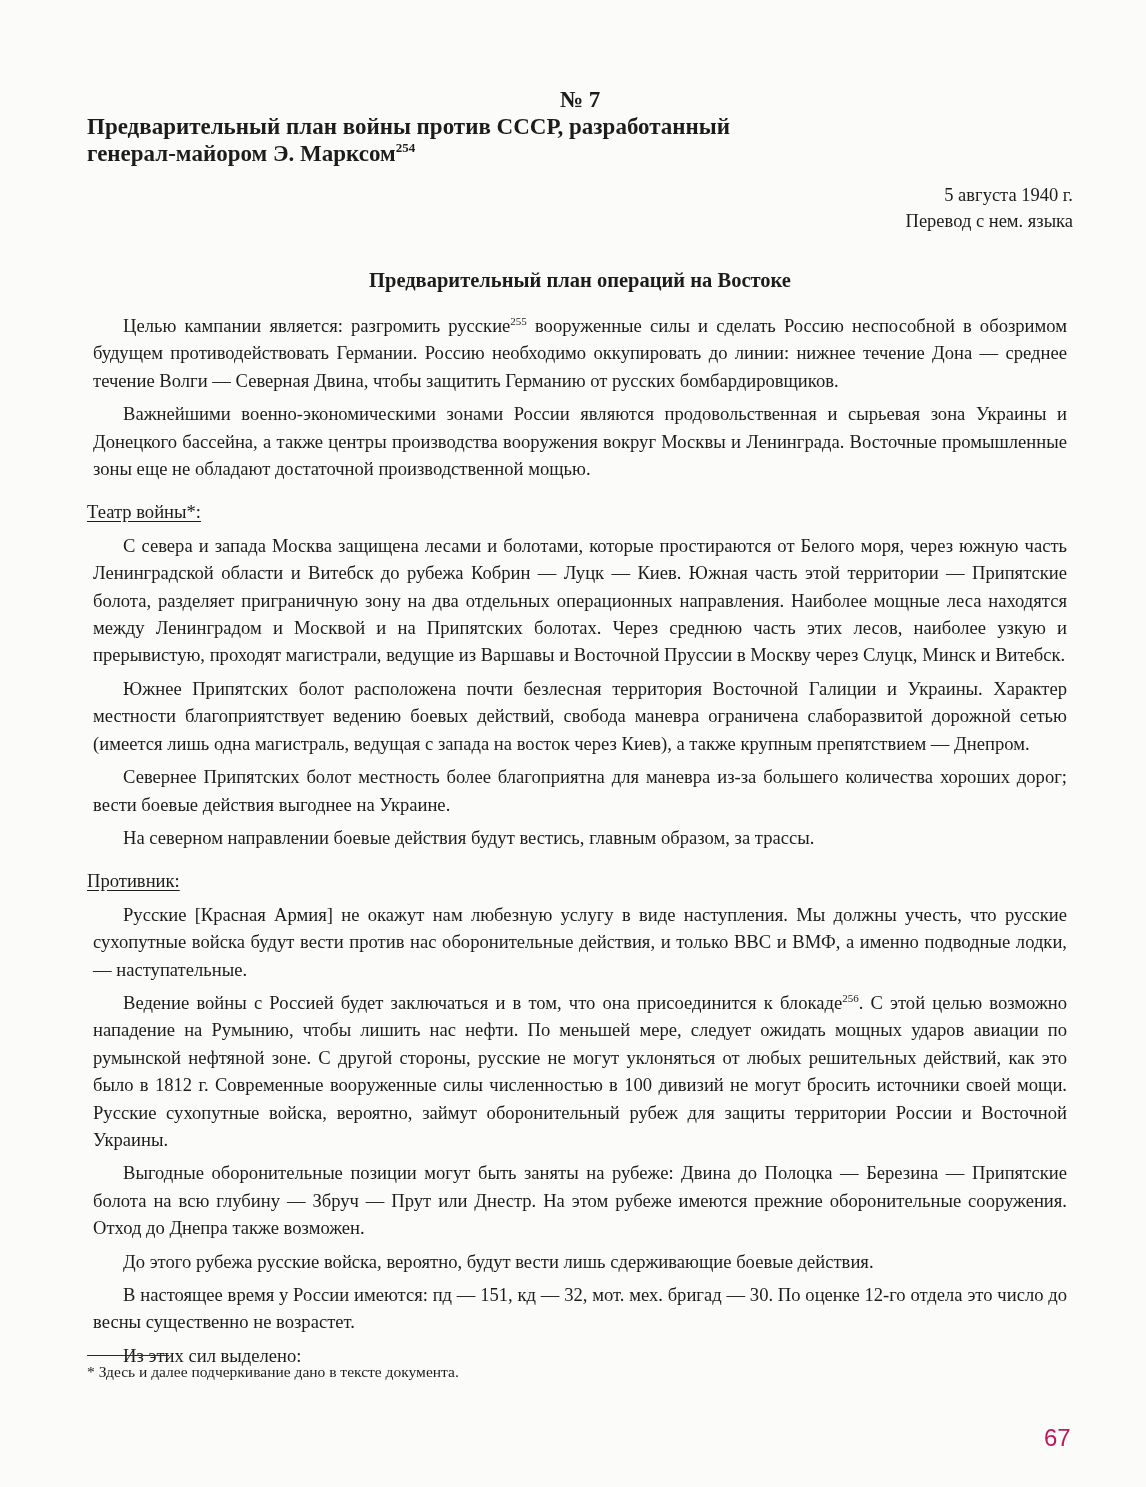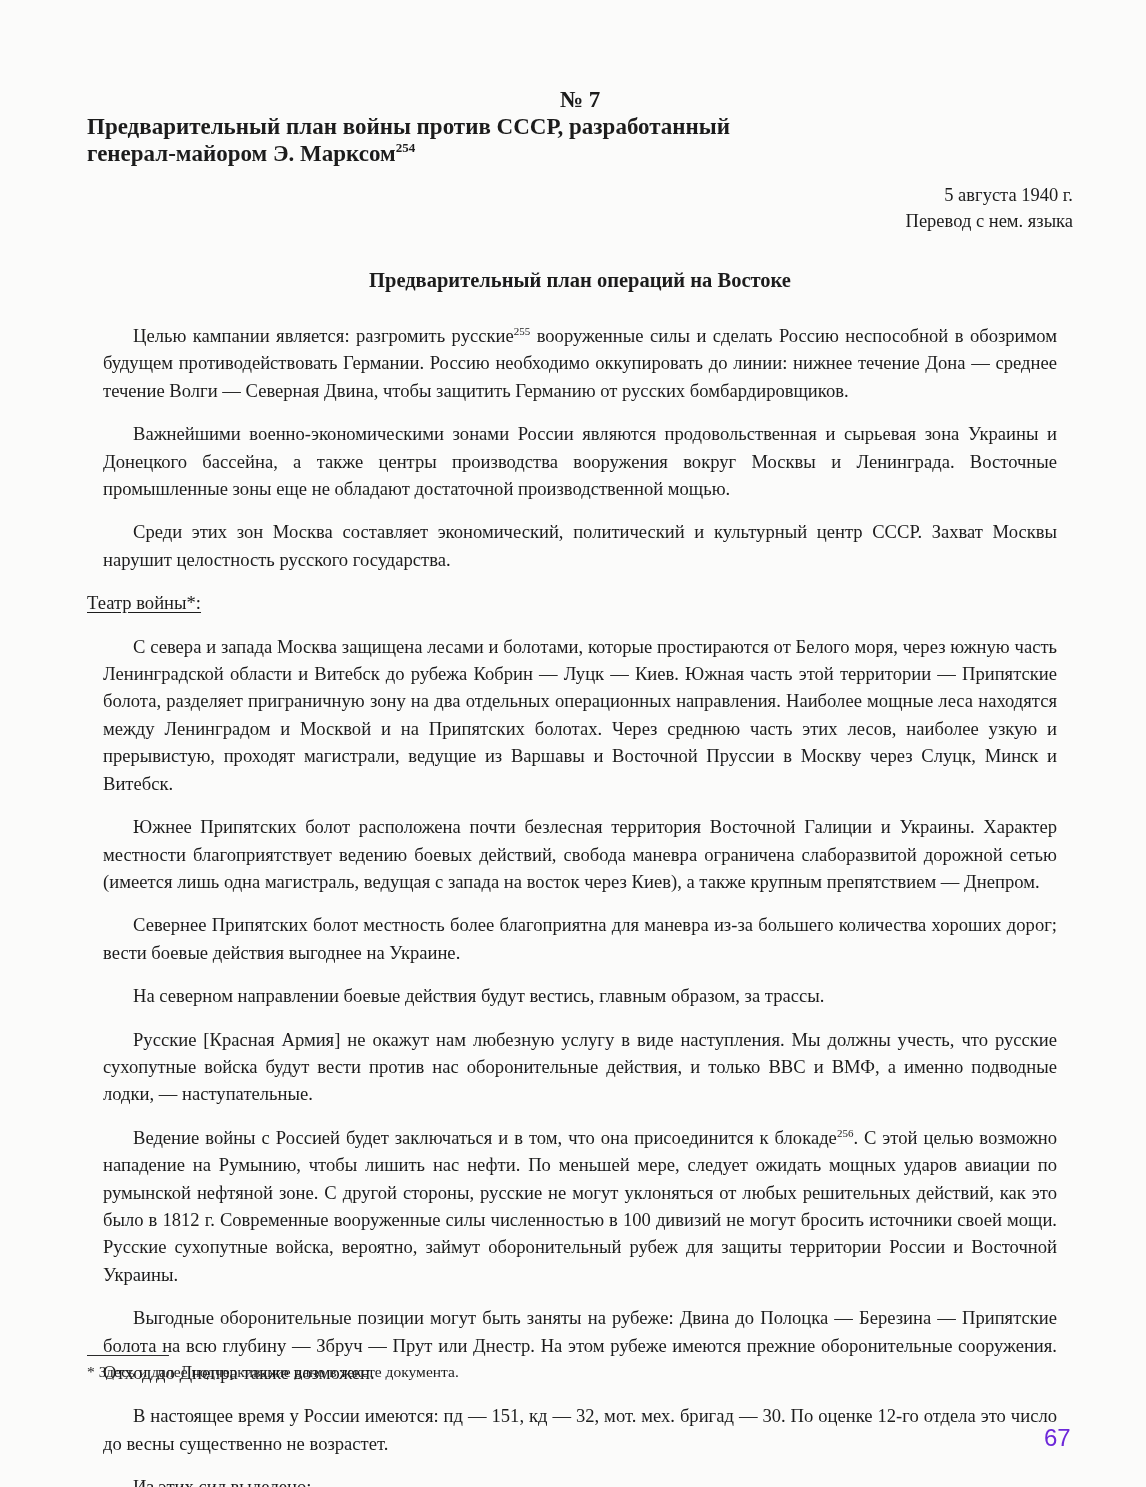--- a/index.html
+++ b/index.html
@@ -28,42 +28,42 @@
     font-size: 18.5px; line-height: 27px;
   }
   .section-title {
     position: absolute; top: 266px; left: 0; width: 986px; text-align: center;
     font-weight: bold; font-size: 20.5px; line-height: 28px;
   }
   .body {
     position: absolute; top: 306px; left: 0; width: 986px;
     font-size: 18.6px; line-height: 27.4px; text-align: justify;
   }
-  .body p { margin: 16px; text-indent: 30px; }
+  .body p { margin: 6px; text-indent: 30px; }
   .body sup { font-size: 11px; vertical-align: 7px; line-height: 0; }
   .subhead {
     margin: 16px 0 0 0 !important; text-indent: 0 !important;
     text-decoration: underline; text-underline-offset: 3px;
   }
   .allocation {
     text-indent: 0 !important; white-space: pre; text-align: left;
   }
   .allocation .spacer { display: inline-block; width: 46px; }
   .footnote-rule {
     position: absolute; top: 1355px; left: 0; width: 82px; height: 0;
     border-top: 1px solid #2a2a2a;
   }
   .footnote {
     position: absolute; top: 1361px; left: 0;
     font-size: 15.5px; line-height: 22px;
   }
   .page-number {
     position: absolute; top: 1424px; left: 1044px;
     font-family: "Liberation Sans", "DejaVu Sans", sans-serif;
-    font-size: 24px; color: #6d28d9;
+    font-size: 24px; color: #be185d;
   }
 </style>
 </head>
 <body>
 
 <div class="page">
 
   <div class="doc-number">№ 7</div>
 
   <div class="doc-title">
@@ -72,31 +72,32 @@
   </div>
 
   <div class="date-line">5 августа 1940 г.</div>
   <div class="translation-note">Перевод с нем. языка</div>
 
   <div class="section-title">Предварительный план операций на Востоке</div>
 
   <div class="body">
     <p><span>Целью кампании является: разгромить русские</span><sup>255</sup><span> вооруженные силы и сделать Россию неспособной в обозримом будущем противодействовать Германии. Россию необходимо оккупировать до линии: нижнее течение Дона — среднее течение Волги — Северная Двина, чтобы защитить Германию от русских бомбардировщиков.</span></p>
     <p>Важнейшими военно-экономическими зонами России являются продовольственная и сырьевая зона Украины и Донецкого бассейна, а также центры производства вооружения вокруг Москвы и Ленинграда. Восточные промышленные зоны еще не обладают достаточной производственной мощью.</p>
-    <p>Среди этих зон Москва составляет экономический, политический и культурный центр СССР. Захват Москвы нарушит целостность русского государства.</p>
 
     <p class="subhead">Театр войны*:</p>
     <p>С севера и запада Москва защищена лесами и болотами, которые простираются от Белого моря, через южную часть Ленинградской области и Витебск до рубежа Кобрин — Луцк — Киев. Южная часть этой территории — Припятские болота, разделяет приграничную зону на два отдельных операционных направления. Наиболее мощные леса находятся между Ленинградом и Москвой и на Припятских болотах. Через среднюю часть этих лесов, наиболее узкую и прерывистую, проходят магистрали, ведущие из Варшавы и Восточной Пруссии в Москву через Слуцк, Минск и Витебск.</p>
     <p>Южнее Припятских болот расположена почти безлесная территория Восточной Галиции и Украины. Характер местности благоприятствует ведению боевых действий, свобода маневра ограничена слаборазвитой дорожной сетью (имеется лишь одна магистраль, ведущая с запада на восток через Киев), а также крупным препятствием — Днепром.</p>
     <p>Севернее Припятских болот местность более благоприятна для маневра из-за большего количества хороших дорог; вести боевые действия выгоднее на Украине.</p>
     <p>На северном направлении боевые действия будут вестись, главным образом, за трассы.</p>
 
+    <p class="subhead">Противник:</p>
     <p>Русские [Красная Армия] не окажут нам любезную услугу в виде наступления. Мы должны учесть, что русские сухопутные войска будут вести против нас оборонительные действия, и только ВВС и ВМФ, а именно подводные лодки, — наступательные.</p>
     <p><span>Ведение войны с Россией будет заключаться и в том, что она присоединится к блокаде</span><sup>256</sup><span>. С этой целью возможно нападение на Румынию, чтобы лишить нас нефти. По меньшей мере, следует ожидать мощных ударов авиации по румынской нефтяной зоне. С другой стороны, русские не могут уклоняться от любых решительных действий, как это было в 1812 г. Современные вооруженные силы численностью в 100 дивизий не могут бросить источники своей мощи. Русские сухопутные войска, вероятно, займут оборонительный рубеж для защиты территории России и Восточной Украины.</span></p>
     <p>Выгодные оборонительные позиции могут быть заняты на рубеже: Двина до Полоцка — Березина — Припятские болота на всю глубину — Збруч — Прут или Днестр. На этом рубеже имеются прежние оборонительные сооружения. Отход до Днепра также возможен.</p>
+    <p>До этого рубежа русские войска, вероятно, будут вести лишь сдерживающие боевые действия.</p>
     <p>В настоящее время у России имеются: пд — 151, кд — 32, мот. мех. бригад — 30. По оценке 12-го отдела это число до весны существенно не возрастет.</p>
     <p>Из этих сил выделено:</p>
   </div>
 
   <div class="footnote-rule"></div>
   <div class="footnote">* Здесь и далее подчеркивание дано в тексте документа.</div>
 </div>
 
 <div class="page-number">67</div>
 

